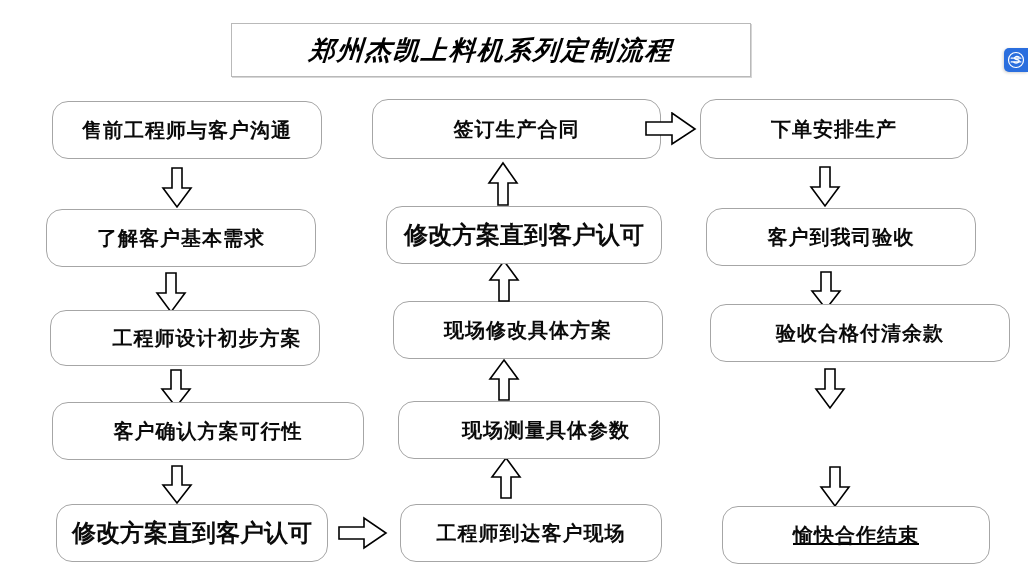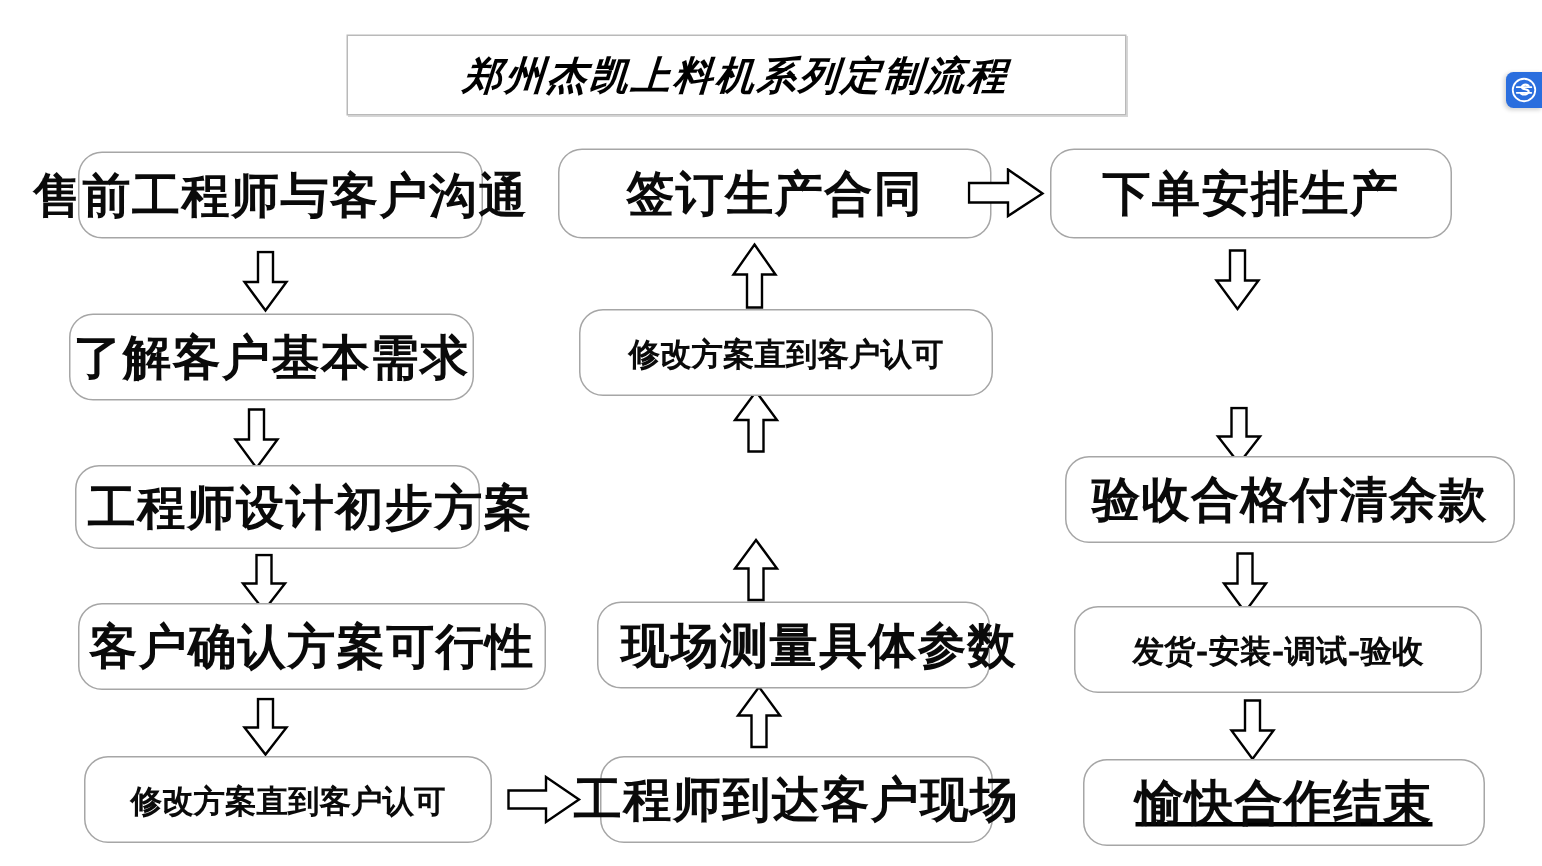--- a/index.html
+++ b/index.html
@@ -53,28 +53,28 @@
     border: 1px solid #a6a6a6;
     border-radius: 16px;
     background: #ffffff;
     display: flex;
     align-items: center;
     justify-content: center;
     box-sizing: border-box;
   }
   .node-label {
     font-family: "DejaVu Serif", "Liberation Serif", serif;
-    font-size: 32px;
+    font-size: 20px;
     font-weight: bold;
     color: #0a0a0a;
     letter-spacing: 1px;
     white-space: nowrap;
     line-height: 1;
   }
-  .node-label.tight { letter-spacing: 0px; font-size: 21px; }
+  .node-label.tight { letter-spacing: 0px; font-size: 24px; }
 
   
   .arrow {
     position: absolute;
   }
   .arrow svg { display: block; }
 
   
   .badge {
     position: absolute;
@@ -172,20 +172,23 @@
   <div class="node" style="left:398px; top:401px; width:262px; height:58px;padding-left:34px;">
     <span class="node-label">现场测量具体参数</span>
   </div>
 
   <div class="arrow" style="left:488px; top:358px;">
     <svg width="32" height="44" viewBox="0 0 32 44">
       <polygon points="16,2 30,21 21,21 21,42 11,42 11,21 2,21" fill="#ffffff" stroke="#000000" stroke-width="1.6" stroke-linejoin="miter"></polygon>
     </svg>
   </div>
 
+  <div class="node" style="left:393px; top:301px; width:270px; height:58px;">
+    <span class="node-label">现场修改具体方案</span>
+  </div>
 
   <div class="arrow" style="left:488px; top:259px;">
     <svg width="32" height="44" viewBox="0 0 32 44">
       <polygon points="16,2 30,21 21,21 21,42 11,42 11,21 2,21" fill="#ffffff" stroke="#000000" stroke-width="1.6" stroke-linejoin="miter"></polygon>
     </svg>
   </div>
 
   <div class="node" style="left:386px; top:206px; width:276px; height:58px;">
     <span class="node-label tight">修改方案直到客户认可</span>
   </div>
@@ -209,40 +212,40 @@
   <div class="node" style="left:700px; top:99px;  width:268px; height:60px;">
     <span class="node-label">下单安排生产</span>
   </div>
 
   <div class="arrow" style="left:809px; top:166px;">
     <svg width="32" height="42" viewBox="0 0 32 42">
       <polygon points="11,1 21,1 21,21 30,21 16,40 2,21 11,21" fill="#ffffff" stroke="#000000" stroke-width="1.6" stroke-linejoin="miter"></polygon>
     </svg>
   </div>
 
+  <div class="node" style="left:706px; top:208px; width:270px; height:58px;">
+    <span class="node-label">客户到我司验收</span>
+  </div>
 
   <div class="arrow" style="left:810px; top:271px;">
     <svg width="32" height="40" viewBox="0 0 32 40">
       <polygon points="11,1 21,1 21,20 30,20 16,38 2,20 11,20" fill="#ffffff" stroke="#000000" stroke-width="1.6" stroke-linejoin="miter"></polygon>
     </svg>
   </div>
 
   <div class="node" style="left:710px; top:304px; width:300px; height:58px;">
     <span class="node-label">验收合格付清余款</span>
   </div>
 
   <div class="arrow" style="left:814px; top:368px;">
     <svg width="32" height="42" viewBox="0 0 32 42">
       <polygon points="11,1 21,1 21,21 30,21 16,40 2,21 11,21" fill="#ffffff" stroke="#000000" stroke-width="1.6" stroke-linejoin="miter"></polygon>
     </svg>
   </div>
 
-  <div class="node" style="left:716px; top:404px; width:272px; height:58px;">
-    <span class="node-label tight">发货-安装-调试-验收</span>
-  </div>
 
   <div class="arrow" style="left:819px; top:466px;">
     <svg width="32" height="42" viewBox="0 0 32 42">
       <polygon points="11,1 21,1 21,21 30,21 16,40 2,21 11,21" fill="#ffffff" stroke="#000000" stroke-width="1.6" stroke-linejoin="miter"></polygon>
     </svg>
   </div>
 
   <div class="node" style="left:722px; top:506px; width:268px; height:58px;text-decoration:underline;">
     <span class="node-label">愉快合作结束</span>
   </div>

